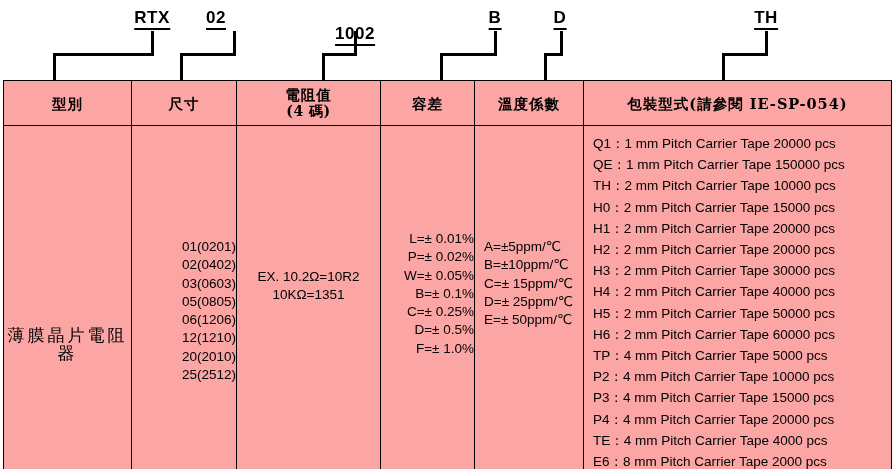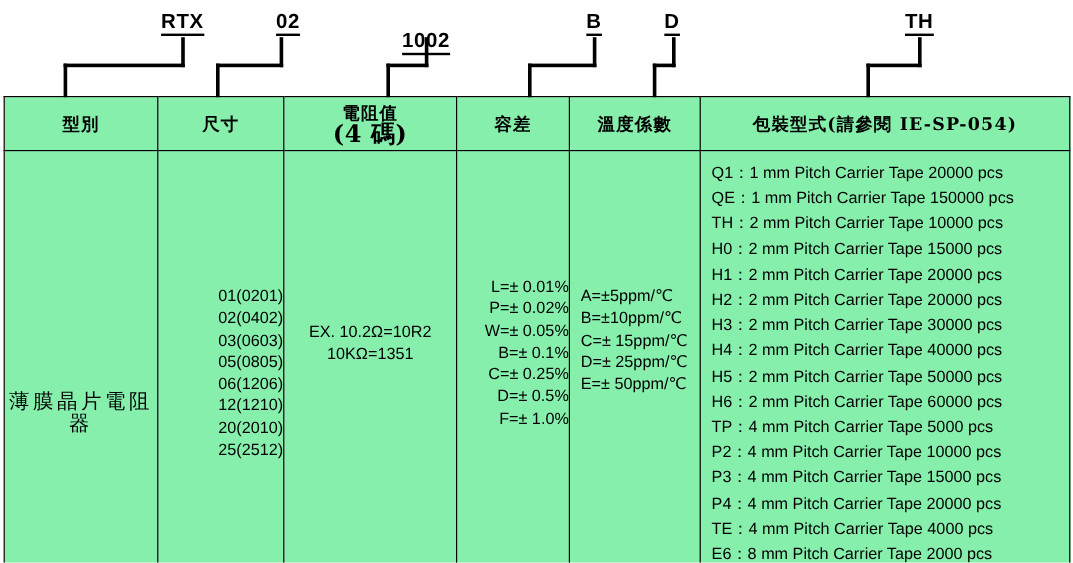--- a/index.html
+++ b/index.html
@@ -41,35 +41,35 @@
     left:3px;
     top:80px;
     width:888px;
     border-collapse:collapse;
     table-layout:fixed;
   }
   .tbl td,.tbl th{
     border:1.5px solid #000;
     padding:0;
     vertical-align:top;
-    background:#86efac;
+    background:#fca5a5;
   }
   .tbl thead th{
     height:44px;
     vertical-align:middle;
     text-align:center;
     font-weight:bold;
     font-size:14.5px;
     line-height:17px;
     font-family:"DejaVu Serif","Liberation Serif",serif;
     letter-spacing:1px;
   }
   .hdr-sub{
     display:block;
-    font-size:20px;
+    font-size:14px;
     letter-spacing:0.5px;
   }
   .body-cell{height:336px;}
 
   .cell-inner{
     font-size:13.5px;
     line-height:18.3px;
     white-space:pre-line;
   }
 
@@ -86,21 +86,21 @@
   .c-tol    .cell-inner{text-align:right;padding-top:104px;padding-left:12px;}
   .c-tcr    .cell-inner{text-align:left;padding-top:112px;padding-left:9px;}
   .c-pack   .cell-inner{text-align:left;padding-top:7px;padding-left:9px;line-height:21.2px;}
 </style>
 </head>
 <body>
 
 <div id="page">
 
   <div class="code-label" style="left:152px;top:8px;">RTX</div>
-  <div class="code-label" style="left:240px;top:8px;">02</div>
+  <div class="code-label" style="left:216px;top:8px;">02</div>
   <div class="code-label" style="left:355px;top:24px;">1002</div>
   <div class="code-label" style="left:495px;top:8px;">B</div>
   <div class="code-label" style="left:560px;top:8px;">D</div>
   <div class="code-label" style="left:766px;top:8px;">TH</div>
 
   <div class="lead-v" style="left:151px;top:31px;height:25px;"></div>
   <div class="lead-h" style="left:53px;top:53px;width:101px;"></div>
   <div class="lead-v" style="left:53px;top:53px;height:29px;"></div>
 
   <div class="lead-v" style="left:233px;top:31px;height:25px;"></div>

